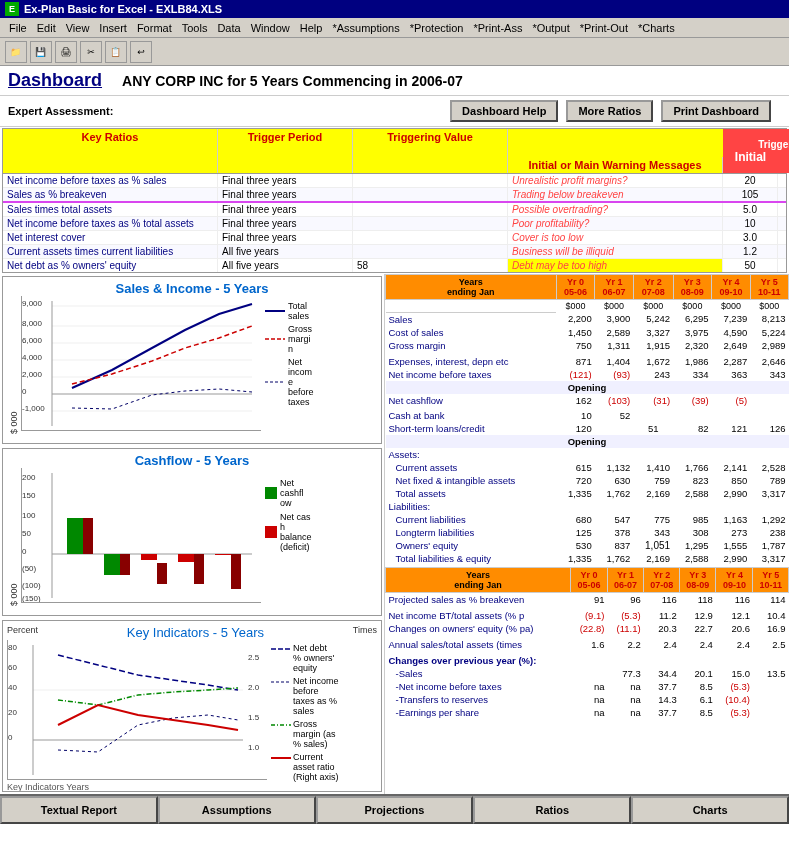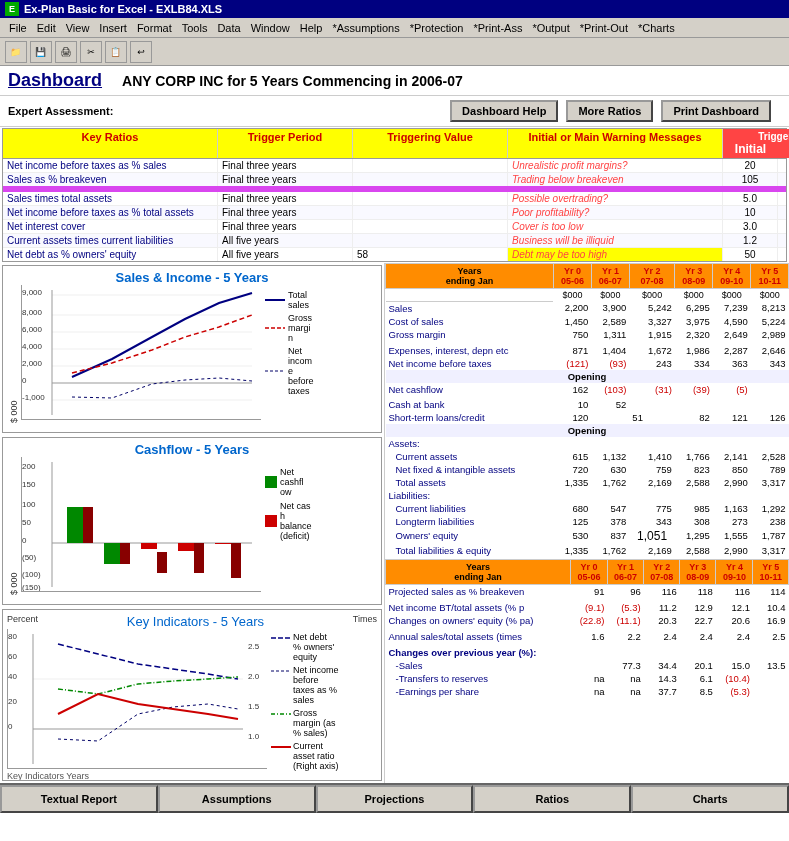--- a/index.html
+++ b/index.html
@@ -85,41 +85,41 @@
       <button class="expert-btn">Print Dashboard</button>
     </div>
   </div>
 
   <div style="border: 1px solid #999; margin: 1px 2px; background: #ffff99;">
 
     <div style="display: grid; grid-template-columns: 215px 135px 155px 215px 55px 55px; background: #ffff00; border-bottom: 1px solid #999;">
       <div style="padding: 2px 4px; font-weight: bold; font-size: 11px; color: #cc0000; border-right: 1px solid #ccc; text-align: center;">Key Ratios</div>
       <div style="padding: 2px 4px; font-weight: bold; font-size: 11px; color: #cc0000; border-right: 1px solid #ccc; text-align: center;">Trigger Period</div>
       <div style="padding: 2px 4px; font-weight: bold; font-size: 11px; color: #cc0000; border-right: 1px solid #ccc; text-align: center;">Triggering Value</div>
-      <div style="padding: 2px 4px; font-weight: bold; font-size: 11px; color: #cc0000; border-right: 1px solid #ccc; text-align: center;">Initial or Main Warning Messages</div>
+      <div style="padding: 2px 4px; font-weight: bold; font-size: 11px; color: #cc0000; border-right: 1px solid #ccc; text-align: center; margin-top: 28px;">Initial or Main Warning Messages</div>
       <div style="background: #ff4444; color: white; text-align: center; font-weight: bold; font-size: 10px; padding: 2px; grid-column: 5/7; display: flex; align-items: center; justify-content: center;">
         <div>
           <div>Triggers</div>
           <div style="display: flex; gap: 0;">
             <div style="width: 55px; text-align: center; font-size: 12px;">Initial</div>
             <div style="width: 55px; text-align: center; font-size: 10px;">Main</div>
           </div>
         </div>
       </div>
     </div>
 
     <div style="display: grid; grid-template-columns: 215px 135px 155px 215px 55px 55px; background: white; border-bottom: 1px solid #eee;">
       <div style="padding: 1px 4px; font-size: 10px; border-right: 1px solid #eee; color: #000080;">Net income before taxes as % sales</div>
       <div style="padding: 1px 4px; font-size: 10px; border-right: 1px solid #eee;">Final three years</div>
       <div style="padding: 1px 4px; font-size: 10px; border-right: 1px solid #eee;"></div>
       <div style="padding: 1px 4px; font-size: 10px; border-right: 1px solid #eee; color: #ff4444; font-style: italic;">Unrealistic profit margins?</div>
       <div style="padding: 1px 4px; font-size: 10px; text-align: center; border-right: 1px solid #eee;">20</div>
       <div style="padding: 1px 4px; font-size: 10px; text-align: center;">30</div>
     </div>
-    <div style="display: grid; grid-template-columns: 215px 135px 155px 215px 55px 55px; background: #f9f9ff; border-bottom: 6px solid #d946ef;">
+    <div style="display: grid; grid-template-columns: 215px 135px 155px 215px 55px 55px; background: #f9f9ff; border-bottom: 2px solid #d946ef;">
       <div style="padding: 1px 4px; font-size: 10px; border-right: 1px solid #eee; color: #000080;">Sales as % breakeven</div>
       <div style="padding: 1px 4px; font-size: 10px; border-right: 1px solid #eee;">Final three years</div>
       <div style="padding: 1px 4px; font-size: 10px; border-right: 1px solid #eee;"></div>
       <div style="padding: 1px 4px; font-size: 10px; border-right: 1px solid #eee; color: #ff4444; font-style: italic;">Trading below breakeven</div>
       <div style="padding: 1px 4px; font-size: 10px; text-align: center; border-right: 1px solid #eee;">105</div>
       <div style="padding: 1px 4px; font-size: 10px; text-align: center;">100</div>
     </div>
     <div style="display: grid; grid-template-columns: 215px 135px 155px 215px 55px 55px; background: white; border-bottom: 1px solid #eee;">
       <div style="padding: 1px 4px; font-size: 10px; border-right: 1px solid #eee; color: #000080;">Sales times total assets</div>
       <div style="padding: 1px 4px; font-size: 10px; border-right: 1px solid #eee;">Final three years</div>
@@ -421,21 +421,21 @@
             <td style="padding: 1px 3px; text-align: right; font-size: 9.5px;">52</td>
             <td style="padding: 1px 3px; text-align: right; font-size: 9.5px;"></td>
             <td style="padding: 1px 3px; text-align: right; font-size: 9.5px;"></td>
             <td style="padding: 1px 3px; text-align: right; font-size: 9.5px;"></td>
             <td style="padding: 1px 3px; text-align: right; font-size: 9.5px;"></td>
           </tr>
           <tr>
             <td style="padding: 1px 3px; font-size: 9.5px; color: #000080;">Short-term loans/credit</td>
             <td style="padding: 1px 3px; text-align: right; font-size: 9.5px;">120</td>
             <td style="padding: 1px 3px; text-align: right; font-size: 9.5px;"></td>
-            <td style="padding: 1px 3px; text-align: left; font-size: 9.5px;">51</td>
+            <td style="padding: 1px 3px; text-align: center; font-size: 9.5px;">51</td>
             <td style="padding: 1px 3px; text-align: right; font-size: 9.5px;">82</td>
             <td style="padding: 1px 3px; text-align: right; font-size: 9.5px;">121</td>
             <td style="padding: 1px 3px; text-align: right; font-size: 9.5px;">126</td>
           </tr>
           <tr style="background: #f0f0ff;">
             <td colspan="7" style="padding: 1px; text-align: center; font-weight: bold; font-size: 9.5px;">Opening</td>
           </tr>
           <tr>
             <td style="padding: 1px 3px; font-size: 9.5px; color: #000080;">Assets:</td>
             <td colspan="6"></td>
@@ -486,21 +486,21 @@
             <td style="padding: 1px 3px; text-align: right; font-size: 9.5px;">378</td>
             <td style="padding: 1px 3px; text-align: right; font-size: 9.5px;">343</td>
             <td style="padding: 1px 3px; text-align: right; font-size: 9.5px;">308</td>
             <td style="padding: 1px 3px; text-align: right; font-size: 9.5px;">273</td>
             <td style="padding: 1px 3px; text-align: right; font-size: 9.5px;">238</td>
           </tr>
           <tr>
             <td style="padding: 1px 3px; font-size: 9.5px; color: #000080; padding-left: 10px;">Owners' equity</td>
             <td style="padding: 1px 3px; text-align: right; font-size: 9.5px;">530</td>
             <td style="padding: 1px 3px; text-align: right; font-size: 9.5px;">837</td>
-            <td style="padding: 1px 3px; text-align: center; font-size: 12px;">1,051</td>
+            <td style="padding: 1px 3px; text-align: right; font-size: 10px;">1,051</td>
             <td style="padding: 1px 3px; text-align: right; font-size: 9.5px;">1,295</td>
             <td style="padding: 1px 3px; text-align: right; font-size: 9.5px;">1,555</td>
             <td style="padding: 1px 3px; text-align: right; font-size: 9.5px;">1,787</td>
           </tr>
           <tr>
             <td style="padding: 1px 3px; font-size: 9.5px; color: #000080; padding-left: 10px;">Total liabilities &amp; equity</td>
             <td style="padding: 1px 3px; text-align: right; font-size: 9.5px;">1,335</td>
             <td style="padding: 1px 3px; text-align: right; font-size: 9.5px;">1,762</td>
             <td style="padding: 1px 3px; text-align: right; font-size: 9.5px;">2,169</td>
             <td style="padding: 1px 3px; text-align: right; font-size: 9.5px;">2,588</td>
@@ -575,20 +575,29 @@
           <tr>
             <td style="padding: 1px 3px; font-size: 9.5px; color: #000080; padding-left: 10px;">-Sales</td>
             <td style="padding: 1px 3px; text-align: right; font-size: 9.5px;"></td>
             <td style="padding: 1px 3px; text-align: right; font-size: 9.5px;">77.3</td>
             <td style="padding: 1px 3px; text-align: right; font-size: 9.5px;">34.4</td>
             <td style="padding: 1px 3px; text-align: right; font-size: 9.5px;">20.1</td>
             <td style="padding: 1px 3px; text-align: right; font-size: 9.5px;">15.0</td>
             <td style="padding: 1px 3px; text-align: right; font-size: 9.5px;">13.5</td>
           </tr>
           <tr>
+            <td style="padding: 1px 3px; font-size: 9.5px; color: #000080; padding-left: 10px;">-Net income before taxes</td>
+            <td style="padding: 1px 3px; text-align: right; font-size: 9.5px;">na</td>
+            <td style="padding: 1px 3px; text-align: right; font-size: 9.5px;">na</td>
+            <td style="padding: 1px 3px; text-align: right; font-size: 9.5px;">37.7</td>
+            <td style="padding: 1px 3px; text-align: right; font-size: 9.5px;">8.5</td>
+            <td style="padding: 1px 3px; text-align: right; font-size: 9.5px; color: #cc0000;">(5.3)</td>
+            <td style="padding: 1px 3px; text-align: right; font-size: 9.5px;"></td>
+          </tr>
+          <tr>
             <td style="padding: 1px 3px; font-size: 9.5px; color: #000080; padding-left: 10px;">-Transfers to reserves</td>
             <td style="padding: 1px 3px; text-align: right; font-size: 9.5px;">na</td>
             <td style="padding: 1px 3px; text-align: right; font-size: 9.5px;">na</td>
             <td style="padding: 1px 3px; text-align: right; font-size: 9.5px;">14.3</td>
             <td style="padding: 1px 3px; text-align: right; font-size: 9.5px;">6.1</td>
             <td style="padding: 1px 3px; text-align: right; font-size: 9.5px; color: #cc0000;">(10.4)</td>
             <td style="padding: 1px 3px; text-align: right; font-size: 9.5px;"></td>
           </tr>
           <tr>
             <td style="padding: 1px 3px; font-size: 9.5px; color: #000080; padding-left: 10px;">-Earnings per share</td>

